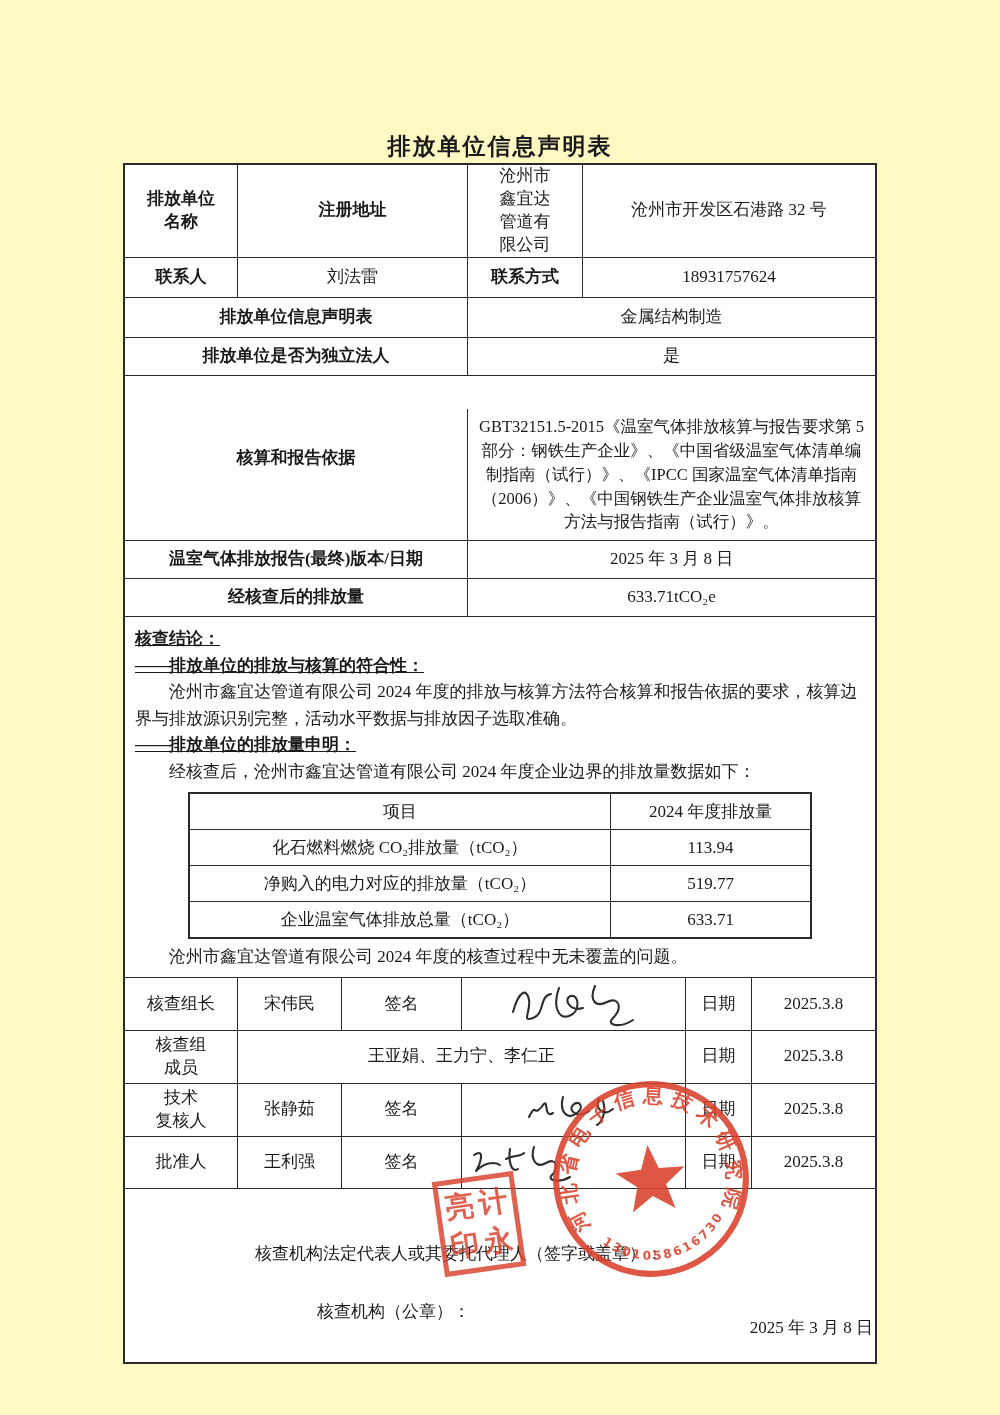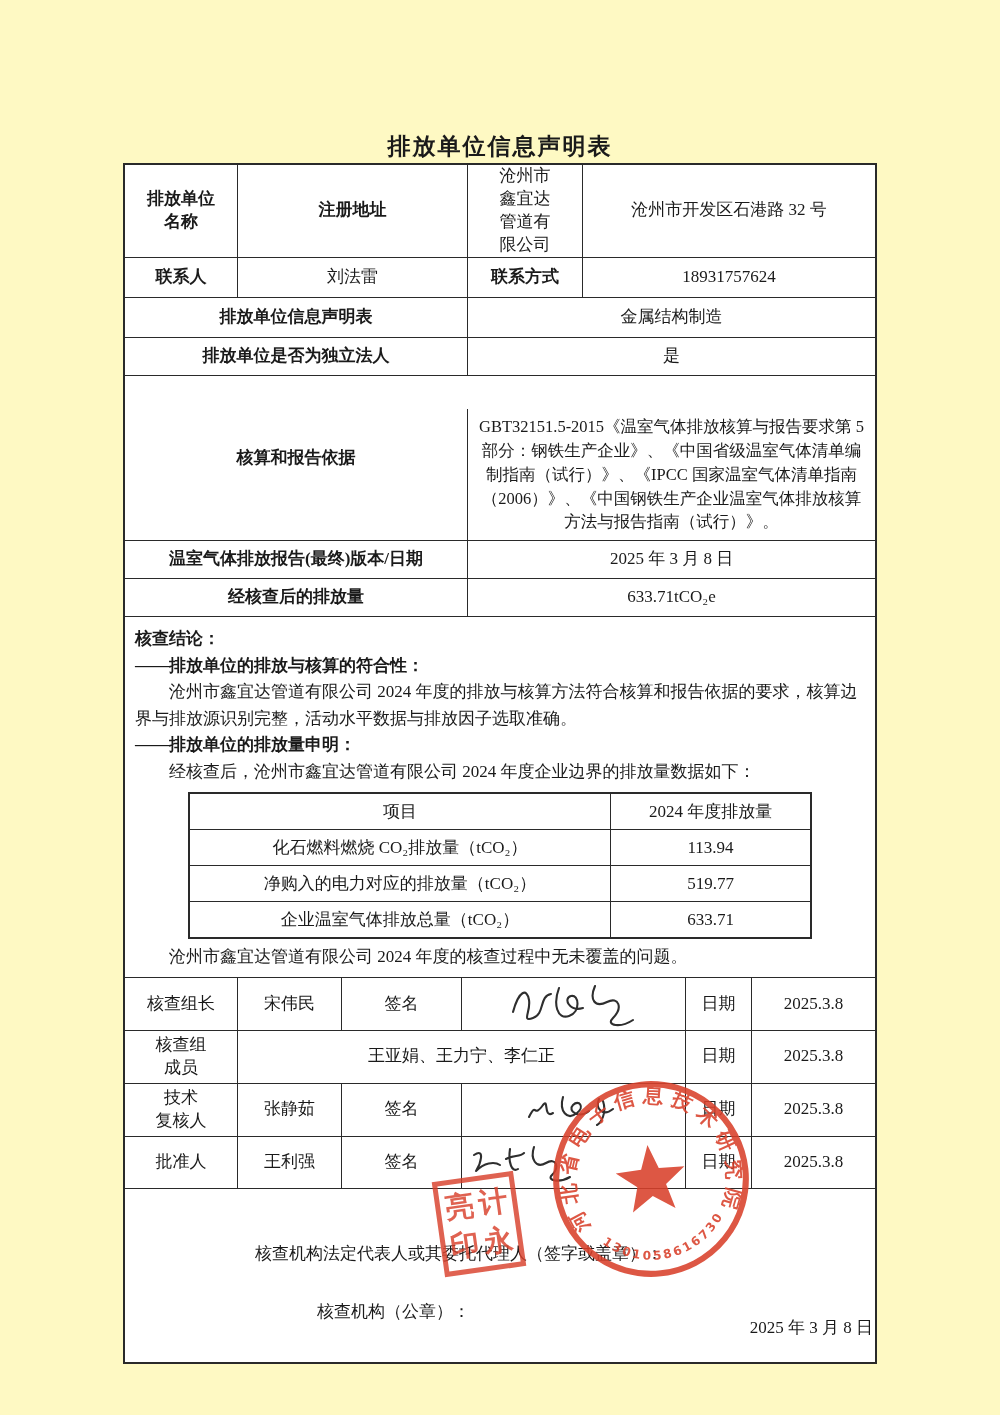--- a/index.html
+++ b/index.html
@@ -44,21 +44,21 @@
   .h-sig { min-height:53px; } .h-sig2 { min-height:52px; }
 
   .basis-cell { font-size:16.5px; line-height:1.45; text-align:center; padding:6px 10px;margin-top:33px; }
 
   
   .conclusion {
     min-height:357px; padding:9px 10px 6px 10px;
     font-size:17px; line-height:1.56; text-align:left;
   }
   .conclusion p { margin:0; }
-  .c-head { font-weight:bold; }
+  .c-head { font-weight:bold;text-decoration:underline; }
   .c-indent { text-indent:2em; }
 
   
   .em-table { width:624px; margin:7px auto 5px auto; border:2px solid #2a2a2a; }
   .em-row { display:grid; grid-template-columns:420px 1fr; border-top:1.5px solid #2a2a2a; }
   .em-row:first-child { border-top:none; }
   .em-cell {
     border-left:1.5px solid #2a2a2a; min-height:35px;
     display:flex; align-items:center; justify-content:center;
     text-align:center; font-size:17px; padding:2px 6px;

